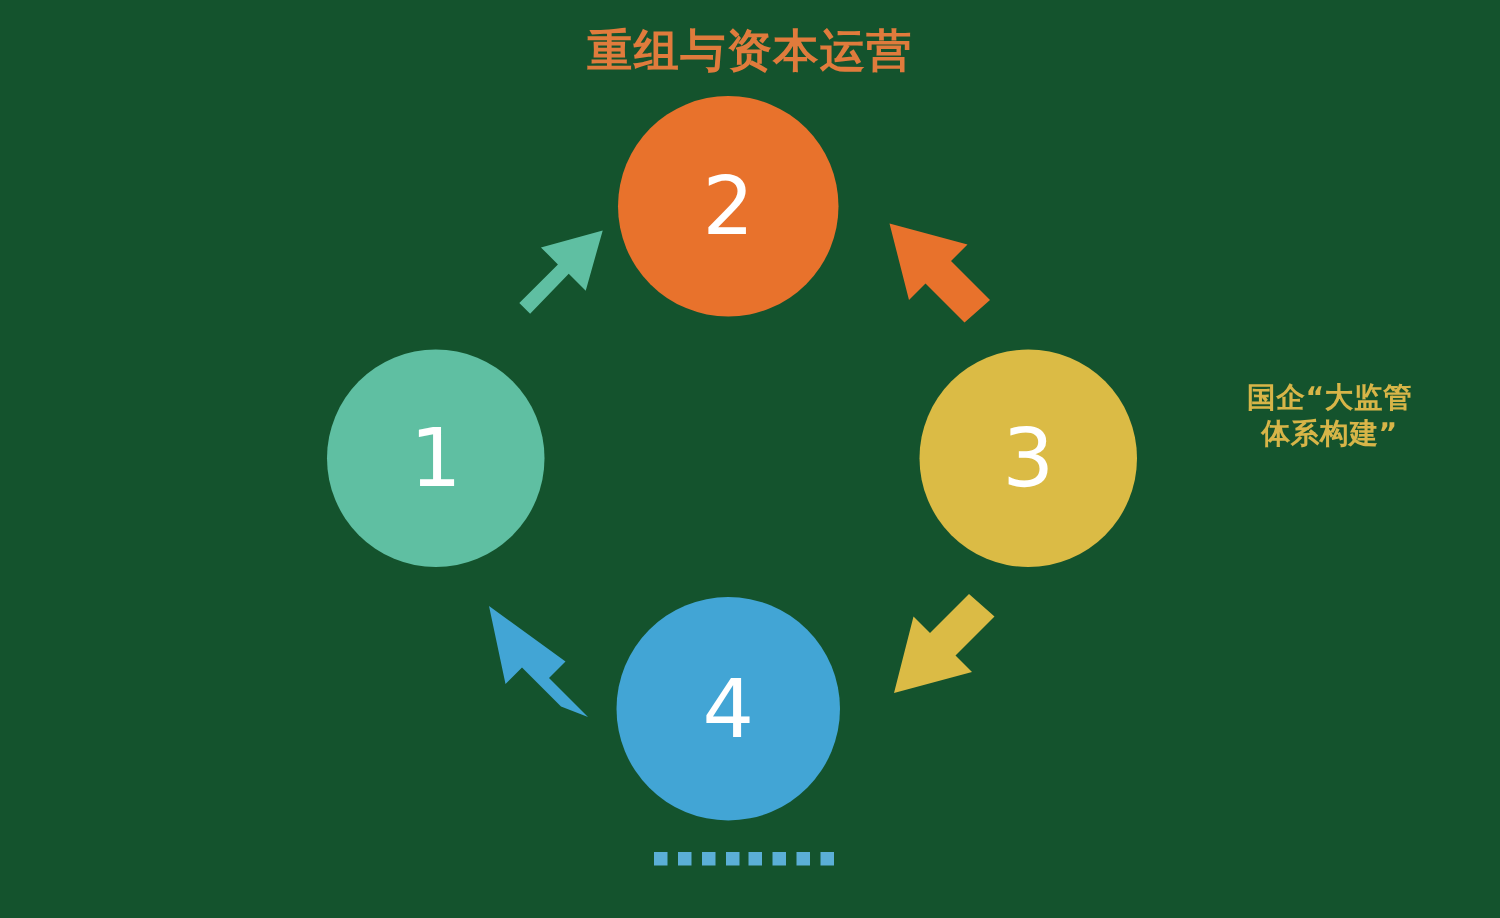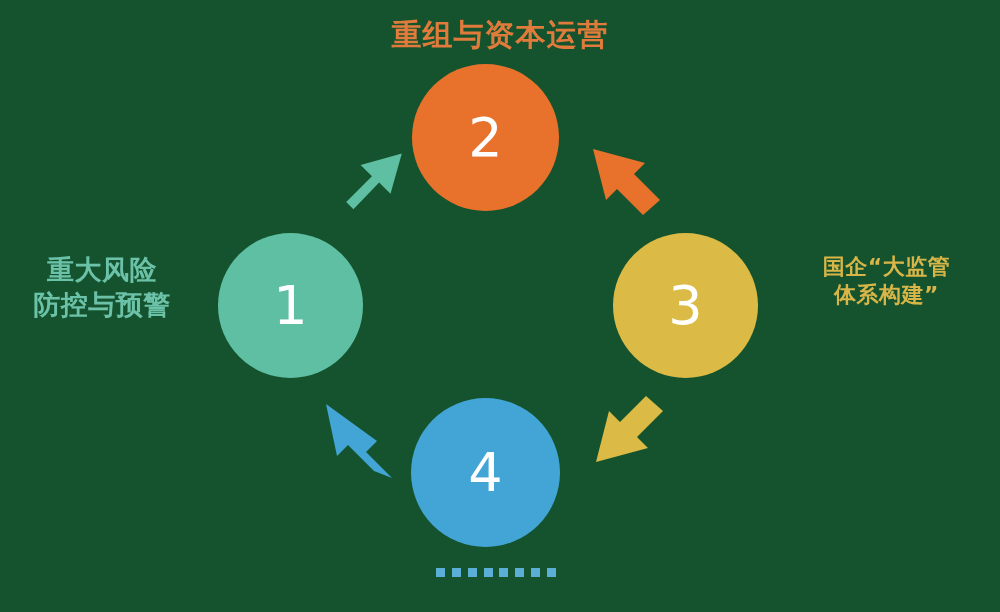--- a/index.html
+++ b/index.html
@@ -76,21 +76,21 @@
     width: 204px;
     text-align: center;
     font-size: 27px;
     color: #6BC2A8;
     letter-spacing: 0.5px;
   }
   #label-right {
     right: 6px; top: 253px;
     width: 215px;
     text-align: center;
-    font-size: 22px;
+    font-size: 19px;
     color: #D7B548;
     letter-spacing: 0.5px;
   }
 
   .arrow-layer {
     position: absolute;
     left: 0; top: 0;
     width: 1000px;
     height: 612px;
     pointer-events: none;
@@ -113,22 +113,20 @@
     background: #5BAFD6;
   }
 </style>
 </head>
 <body>
 
 <div id="stage" style="background: #14532d;">
 
   <div class="label" id="label-top">重组与资本运营</div>
 
-  <div class="label" id="label-left">重大风险
-防控与预警</div>
 
   <div class="label" id="label-right">国企“大监管
 体系构建”</div>
 
   <div class="circle" id="circle-1" style="background: rgb(95, 191, 162);">
     <span class="num">1</span>
   </div>
 
   <div class="circle" id="circle-2" style="background: rgb(232, 114, 44);">
     <span class="num">2</span>

